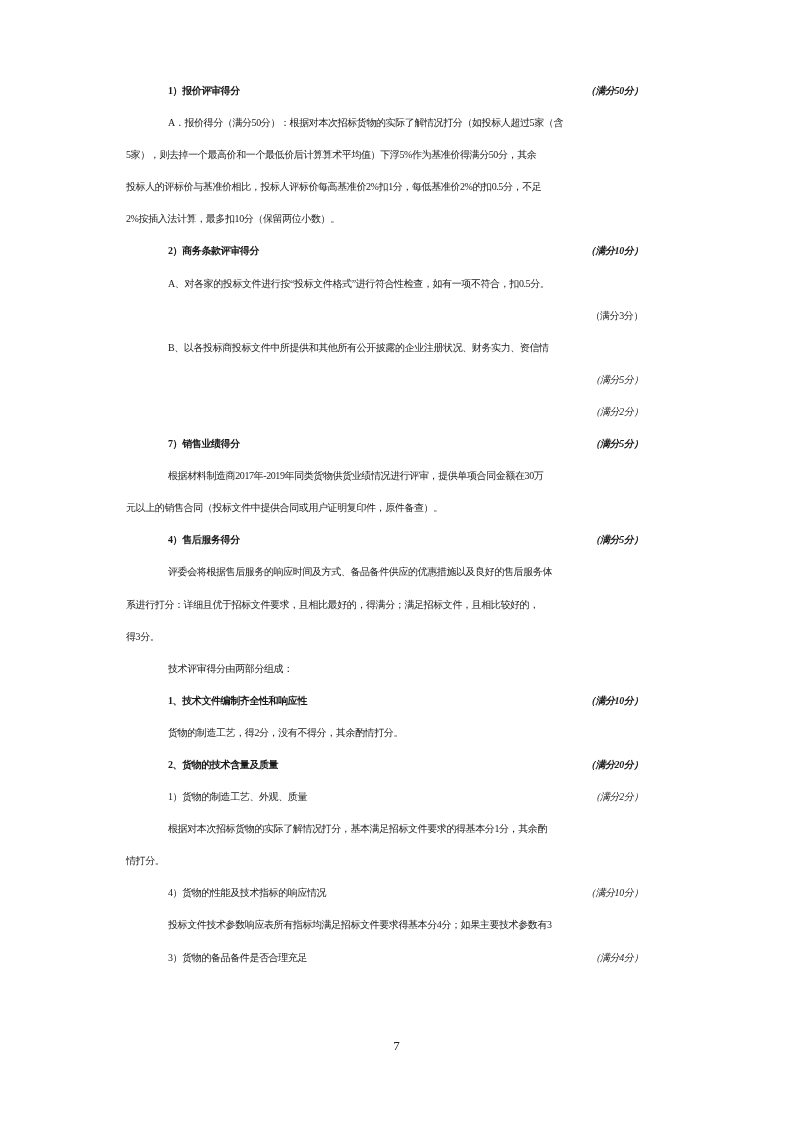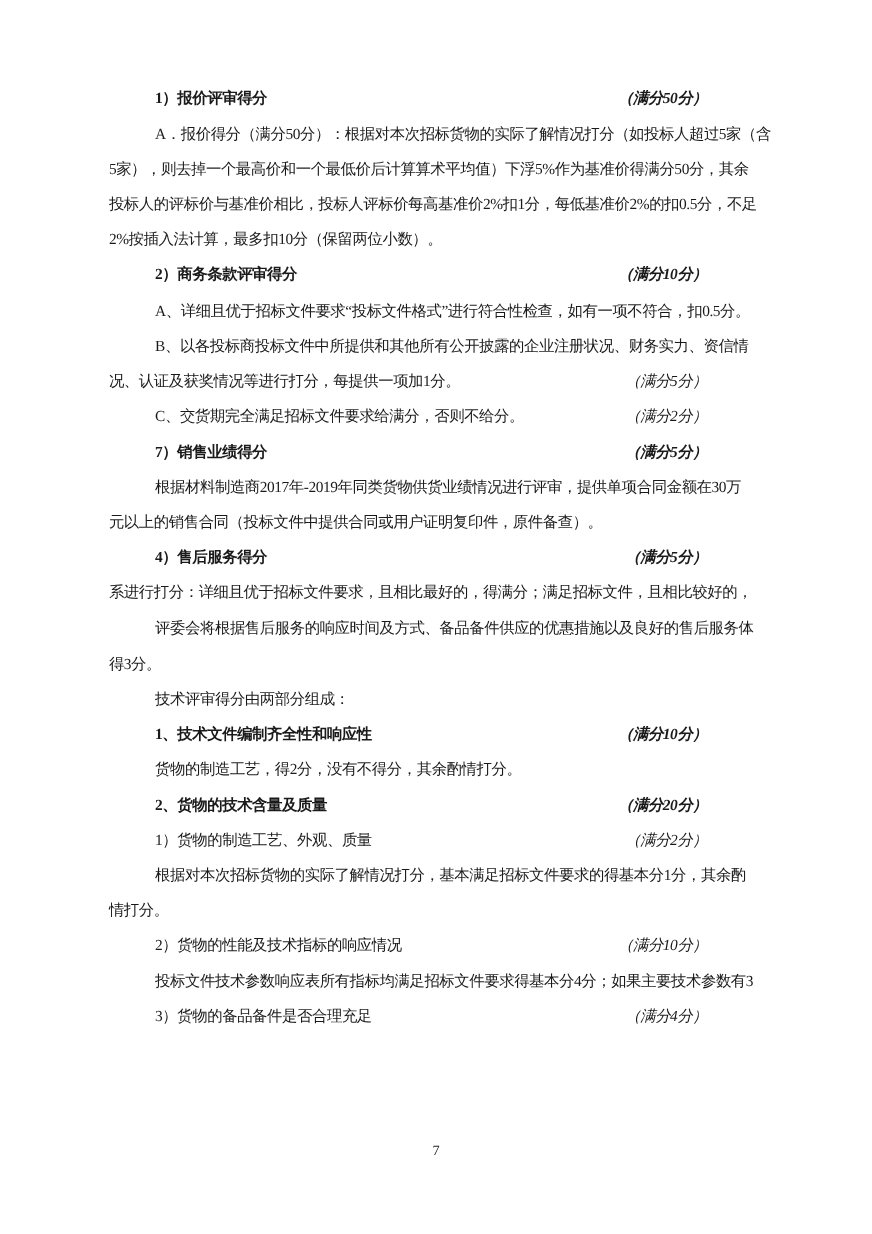--- a/index.html
+++ b/index.html
@@ -17,23 +17,24 @@
   .content {
     position: absolute;
     left: 99px;
     top: 75px;
     width: 601px;
   }
   .line {
     position: relative;
     height: 32.1px;
     line-height: 32.1px;
-    font-size: 14px;
+    font-size: 10px;
     letter-spacing: -0.4px;
     white-space: nowrap;
+    margin-left: 27px;
   }
   .line.indent { padding-left: 42px; }
   .line.bold { font-weight: 700; }
   .score {
     position: absolute;
     right: 57px;
     top: 0;
     letter-spacing: -0.4px;
     font-style: italic;
   }
@@ -57,36 +58,37 @@
 <body>
 
 <div class="page">
   <div class="content">
       <div class="line indent bold"><span>1）报价评审得分</span><span class="score">（满分50分）</span></div>
       <div class="line indent"><span>A．报价得分（满分50分）：根据对本次招标货物的实际了解情况打分（如投标人超过5家（含</span></div>
       <div class="line"><span>5家），则去掉一个最高价和一个最低价后计算算术平均值）下浮5%作为基准价得满分50分，其余</span></div>
       <div class="line"><span>投标人的评标价与基准价相比，投标人评标价每高基准价2%扣1分，每低基准价2%的扣0.5分，不足</span></div>
       <div class="line"><span>2%按插入法计算，最多扣10分（保留两位小数）。</span></div>
       <div class="line indent bold"><span>2）商务条款评审得分</span><span class="score">（满分10分）</span></div>
-      <div class="line indent"><span>A、详细且优于招标文件要求“投标文件格式”进行符合性检查，如有一项不符合，扣0.5分。</span></div>
+      <div class="line indent"><span>A、对各家的投标文件进行按“投标文件格式”进行符合性检查，如有一项不符合，扣0.5分。</span></div>
+      <div class="line score-only-line"><span>（满分3分）</span></div>
       <div class="line indent"><span>B、以各投标商投标文件中所提供和其他所有公开披露的企业注册状况、财务实力、资信情</span></div>
-      <div class="line"><span>况、认证及获奖情况等进行打分，每提供一项加1分。</span><span class="score">（满分5分）</span></div>
-      <div class="line indent"><span>C、交货期完全满足招标文件要求给满分，否则不给分。</span><span class="score">（满分2分）</span></div>
+      <div class="line"><span class="score">（满分5分）</span></div>
+      <div class="line indent"><span class="score">（满分2分）</span></div>
       <div class="line indent bold"><span>7）销售业绩得分</span><span class="score">（满分5分）</span></div>
       <div class="line indent"><span>根据材料制造商2017年-2019年同类货物供货业绩情况进行评审，提供单项合同金额在30万</span></div>
       <div class="line"><span>元以上的销售合同（投标文件中提供合同或用户证明复印件，原件备查）。</span></div>
       <div class="line indent bold"><span>4）售后服务得分</span><span class="score">（满分5分）</span></div>
+      <div class="line indent"><span>评委会将根据售后服务的响应时间及方式、备品备件供应的优惠措施以及良好的售后服务体</span></div>
       <div class="line"><span>系进行打分：详细且优于招标文件要求，且相比最好的，得满分；满足招标文件，且相比较好的，</span></div>
-      <div class="line indent"><span>评委会将根据售后服务的响应时间及方式、备品备件供应的优惠措施以及良好的售后服务体</span></div>
       <div class="line"><span>得3分。</span></div>
       <div class="line indent"><span>技术评审得分由两部分组成：</span></div>
       <div class="line indent bold"><span>1、技术文件编制齐全性和响应性</span><span class="score">（满分10分）</span></div>
       <div class="line indent"><span>货物的制造工艺，得2分，没有不得分，其余酌情打分。</span></div>
       <div class="line indent bold"><span>2、货物的技术含量及质量</span><span class="score">（满分20分）</span></div>
       <div class="line indent"><span>1）货物的制造工艺、外观、质量</span><span class="score">（满分2分）</span></div>
       <div class="line indent"><span>根据对本次招标货物的实际了解情况打分，基本满足招标文件要求的得基本分1分，其余酌</span></div>
       <div class="line"><span>情打分。</span></div>
-      <div class="line indent"><span>2）货物的性能及技术指标的响应情况</span><span class="score">（满分10分）</span></div>
+      <div class="line indent"><span>4）货物的性能及技术指标的响应情况</span><span class="score">（满分10分）</span></div>
       <div class="line indent"><span>投标文件技术参数响应表所有指标均满足招标文件要求得基本分4分；如果主要技术参数有3</span></div>
       <div class="line indent"><span>3）货物的备品备件是否合理充足</span><span class="score">（满分4分）</span></div>
     </div>
   <div class="page-number">7</div>
 </div>
 
 </body></html>

